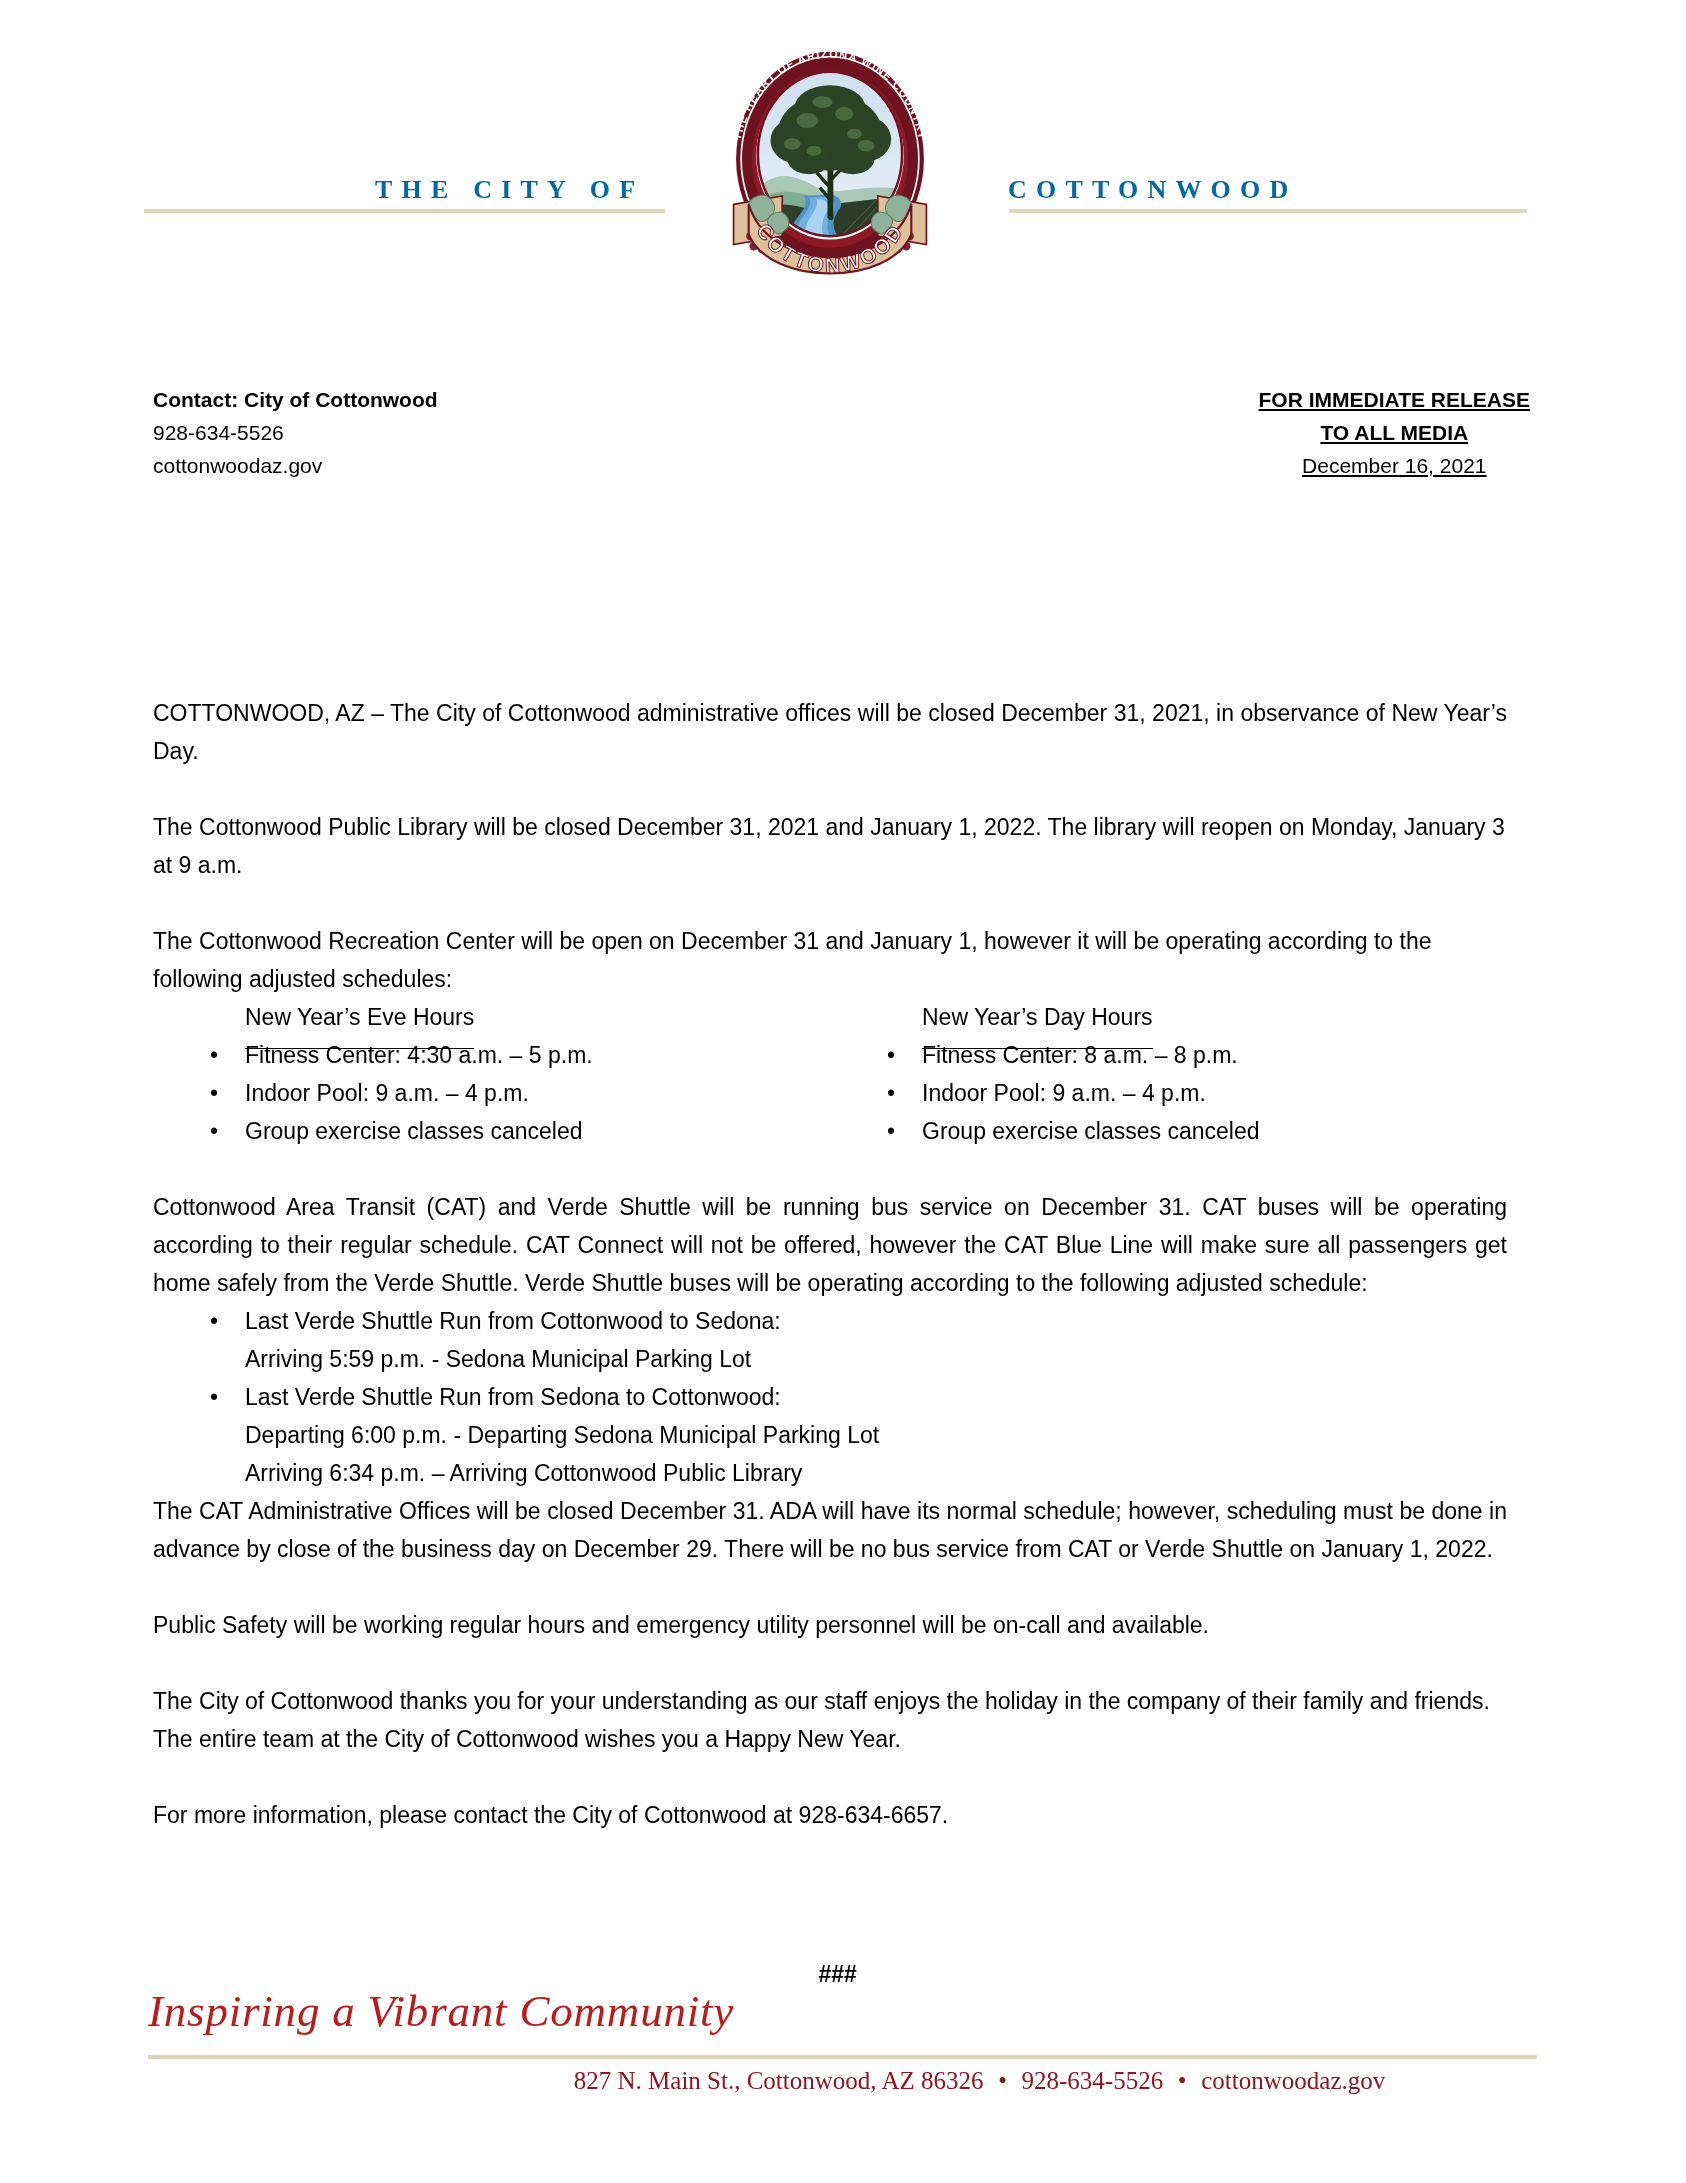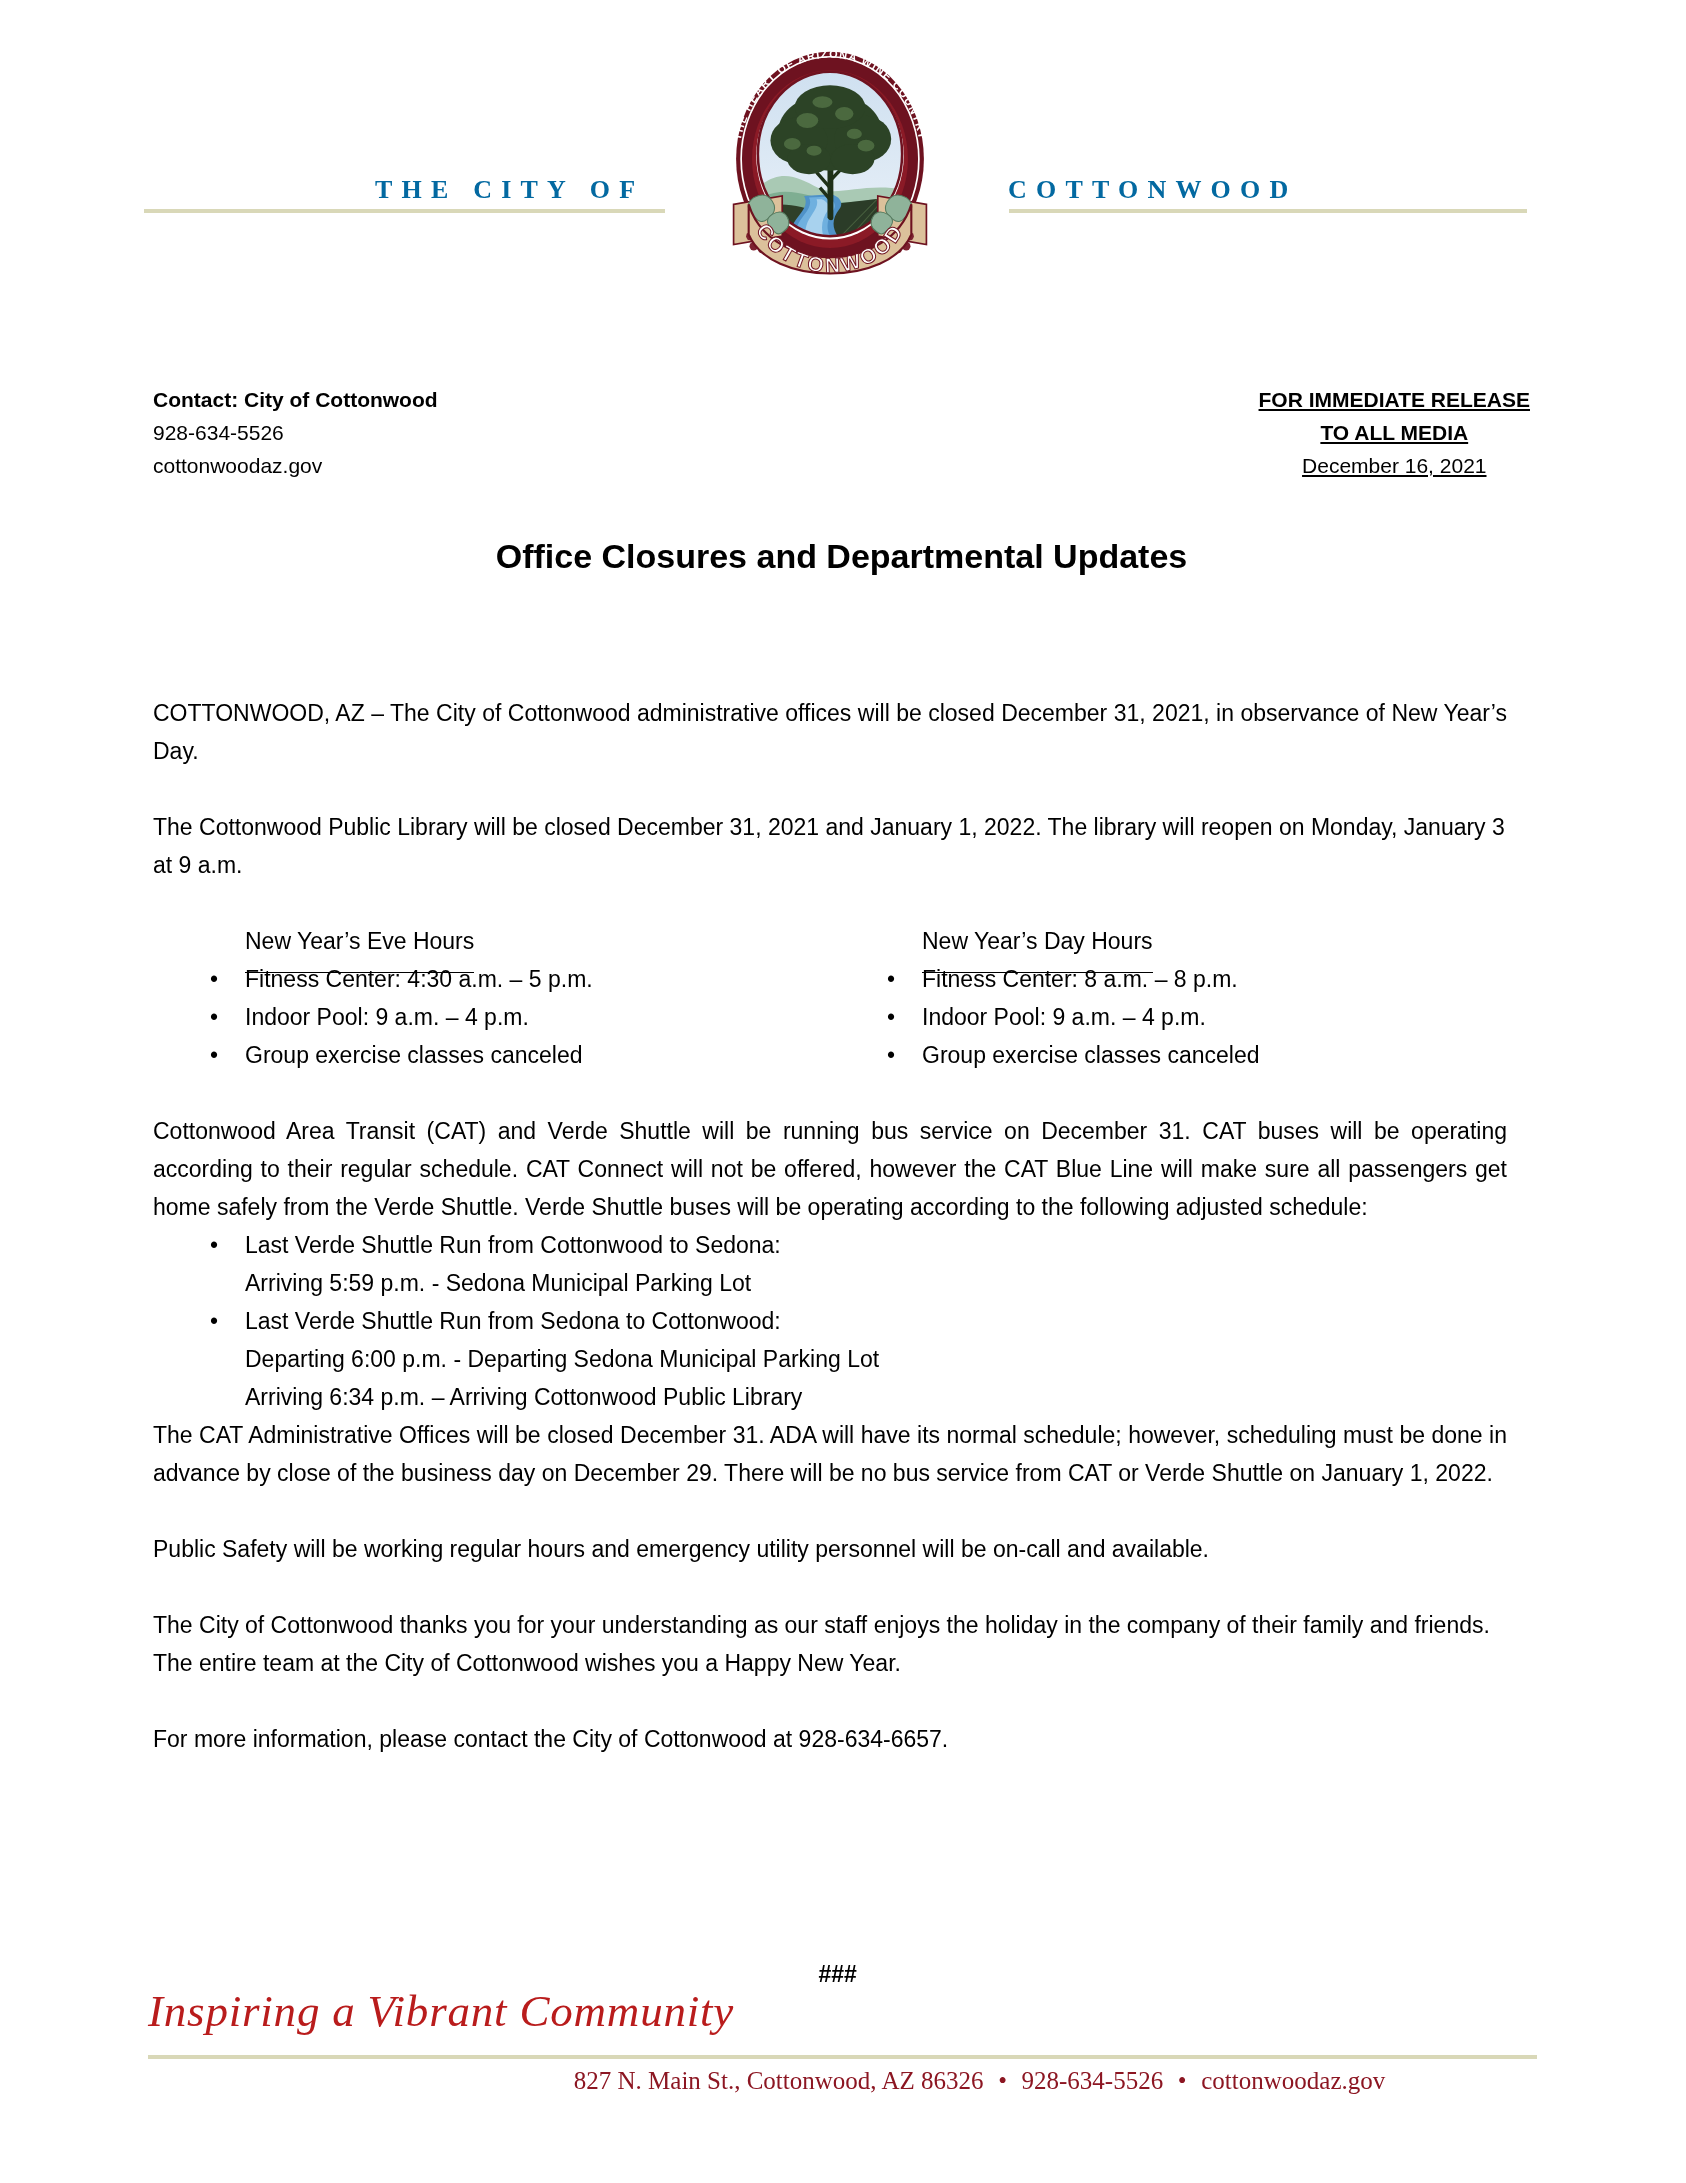--- a/index.html
+++ b/index.html
@@ -334,29 +334,29 @@
       <div class="line3">cottonwoodaz.gov</div>
     </div>
     <div class="contact-right">
       <div class="r1">FOR IMMEDIATE RELEASE</div>
       <div class="r2">TO ALL MEDIA</div>
       <div class="r3">December 16, 2021</div>
     </div>
   </div>
 
   <div class="doc-title">
-    <div>Office Closures and Departmental Updates</div>
   </div>
 
   <div class="body-area">
 
     <p class="para">COTTONWOOD, AZ – The City of Cottonwood administrative offices will be closed December 31, 2021, in observance of New Year’s Day.</p>
 
     <p class="para nojust">The Cottonwood Public Library will be closed December 31, 2021 and January 1, 2022. The library will reopen on Monday, January 3 at 9 a.m.</p>
 
+    <p class="para nojust tight">The Cottonwood Recreation Center will be open on December 31 and January 1, however it will be operating according to the following adjusted schedules:</p>
 
     <div class="hours-wrap">
 
       <div class="hours-col">
         <div class="hours-head">
           <span>New Year’s Eve Hours</span>
         </div>
         <ul class="bullets">
           <li>
             <span class="dot">•</span>

